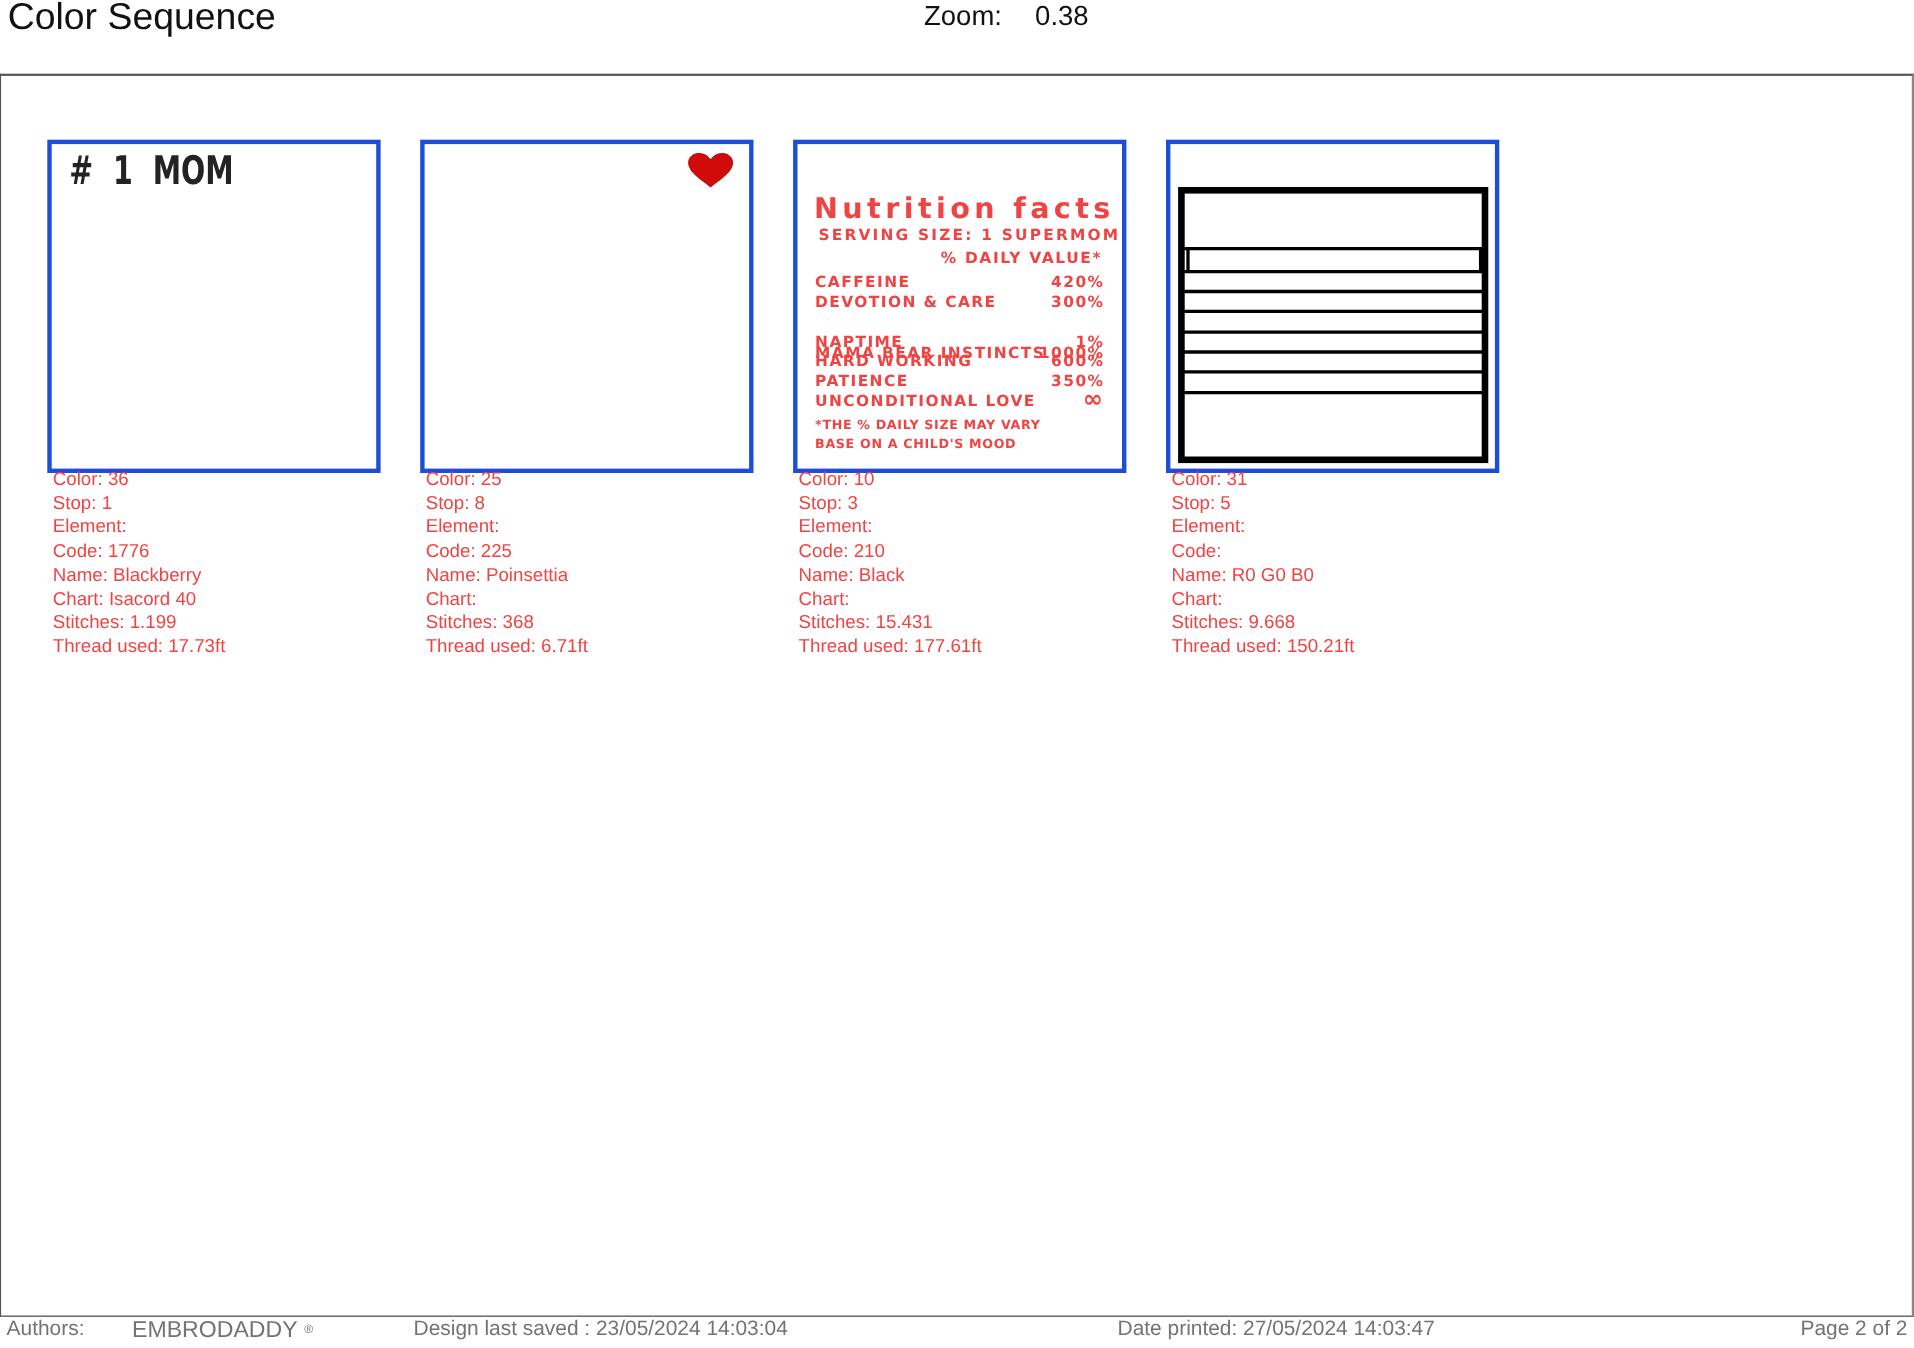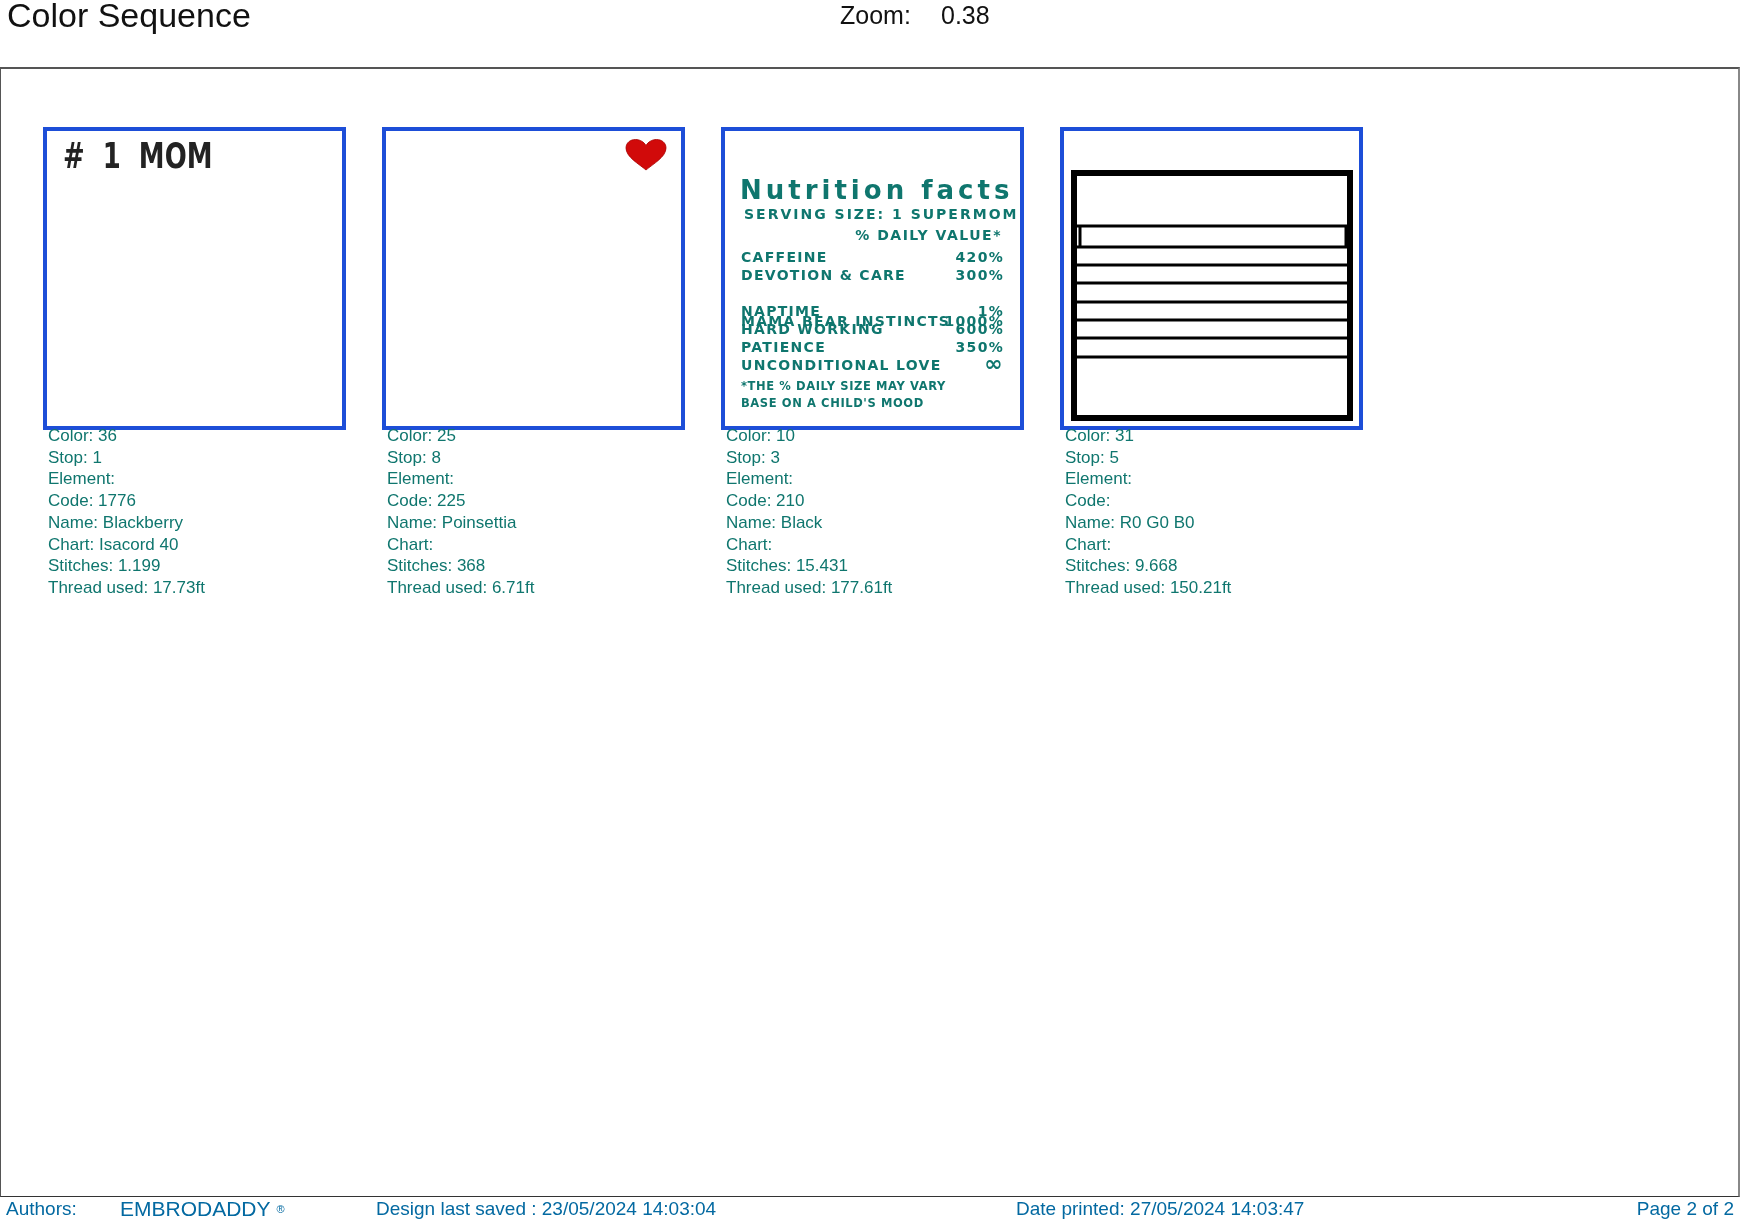--- a/index.html
+++ b/index.html
@@ -6,33 +6,33 @@
   body { width:1740px; height:1225px; position:relative; overflow:hidden;
          font-family:"Liberation Sans", sans-serif; color:#111; }
   .abs { position:absolute; }
   .hdr-title { left:7px; top:0px; font-size:34px; line-height:30px; color:#111; }
   .hdr-zoom-label { left:840px; top:0px; font-size:25px; line-height:30px; }
   .hdr-zoom-value { left:941px; top:0px; font-size:25px; line-height:30px; }
   .frame { left:0px; top:67px; width:1737px; height:1127px;
            border-top:2px solid #555; border-left:1px solid #555;
            border-right:2px solid #888; border-bottom:1px solid #333; }
   .swatch { width:295px; height:295px; border:4px solid #1d4ed8; background:#fff; top:127px; overflow:hidden; }
-  .info { top:425px; font-size:17px; line-height:21.7px; color:#0f766e; }
+  .info { top:425px; font-size:17px; line-height:21.7px; color:#ef4444; }
   .info div { white-space:nowrap; }
   .mom { position:absolute; left:16px; top:4px; font-family:"DejaVu Sans", sans-serif;
          font-weight:bold; font-size:36px; color:#232323; letter-spacing:0; transform:scaleX(0.72); transform-origin:left top; white-space:pre; }
-  .nf { position:absolute; left:0; top:0; width:295px; height:295px; font-family:"DejaVu Sans", sans-serif; font-weight:bold; color:#0f766e; }
+  .nf { position:absolute; left:0; top:0; width:295px; height:295px; font-family:"DejaVu Sans", sans-serif; font-weight:bold; color:#ef4444; }
   .nf-title { position:absolute; left:15px; top:44px; font-size:26px; letter-spacing:4px; white-space:nowrap; }
   .nf-serving { position:absolute; left:19px; top:75px; font-size:14px; letter-spacing:2px; white-space:nowrap; }
   .nf-dv { position:absolute; right:18px; top:96px; font-size:14px; letter-spacing:1.5px; white-space:nowrap; }
   .nf-row { position:absolute; left:16px; right:16px; height:18px; font-size:14px; letter-spacing:1.3px; }
   .nf-row .l { position:absolute; left:0; white-space:nowrap; }
   .nf-row .r { position:absolute; right:0; white-space:nowrap; }
   .nf-foot { position:absolute; left:16px; font-size:11.5px; letter-spacing:0.6px; white-space:nowrap; }
-  .footer { top:1197px; font-size:19px; line-height:24px; color:#0369a1; white-space:nowrap; }
+  .footer { top:1197px; font-size:19px; line-height:24px; color:#737373; white-space:nowrap; }
   .reg { font-size:11px; vertical-align:top; margin-left:6px; }
 </style>
 </head>
 <body>
 
 <div class="abs hdr-title">Color Sequence</div>
 <div class="abs hdr-zoom-label">Zoom:</div>
 <div class="abs hdr-zoom-value">0.38</div>
 
 <div class="abs frame"></div>

